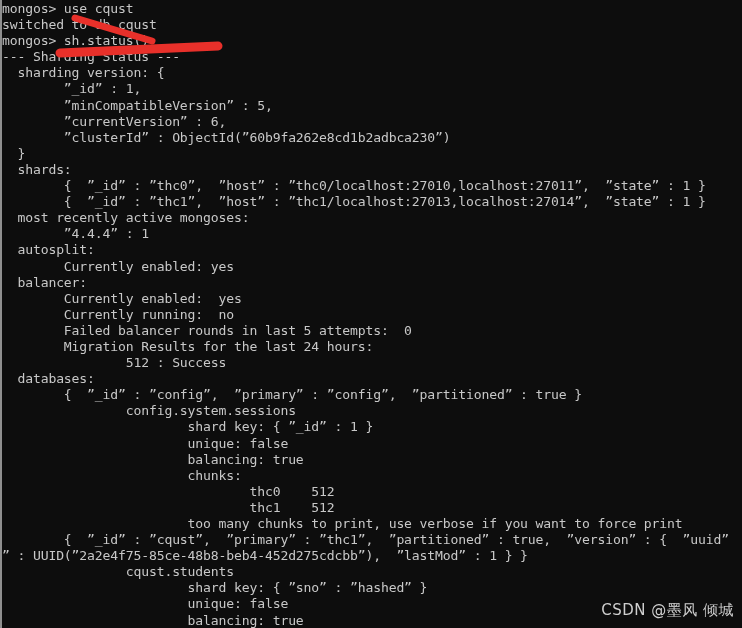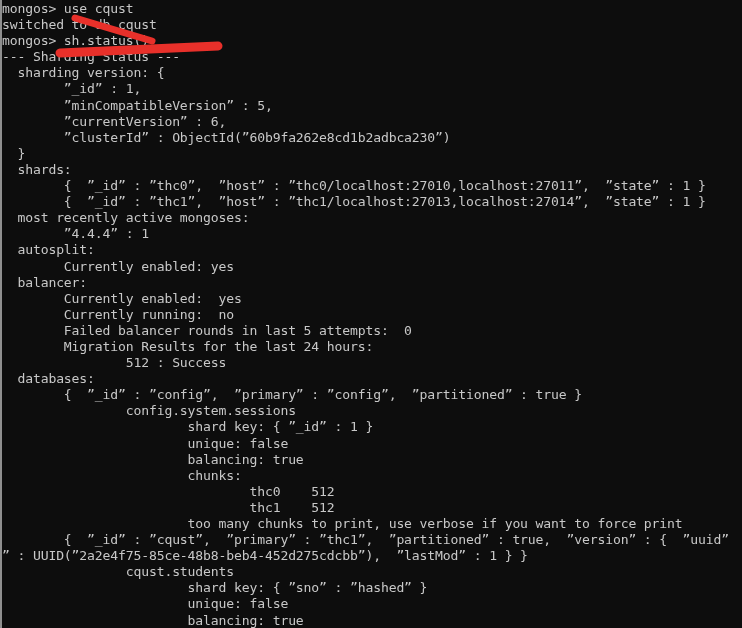--- a/index.html
+++ b/index.html
@@ -68,14 +68,15 @@
 
 <div id="terminal-window" style="background: rgb(13, 13, 13);">
 
   <pre id="terminal-output" style="color: rgb(200, 200, 200);"><span class="tline">mongos&gt; use cqust</span><span class="tline">switched to db cqust</span><span class="tline">mongos&gt; sh.status()</span><span class="tline">--- Sharding Status ---</span><span class="tline">  sharding version: {</span><span class="tline">        ”_id” : 1,</span><span class="tline">        ”minCompatibleVersion” : 5,</span><span class="tline">        ”currentVersion” : 6,</span><span class="tline">        ”clusterId” : ObjectId(”60b9fa262e8cd1b2adbca230”)</span><span class="tline">  }</span><span class="tline">  shards:</span><span class="tline">        {  ”_id” : ”thc0”,  ”host” : ”thc0/localhost:27010,localhost:27011”,  ”state” : 1 }</span><span class="tline">        {  ”_id” : ”thc1”,  ”host” : ”thc1/localhost:27013,localhost:27014”,  ”state” : 1 }</span><span class="tline">  most recently active mongoses:</span><span class="tline">        ”4.4.4” : 1</span><span class="tline">  autosplit:</span><span class="tline">        Currently enabled: yes</span><span class="tline">  balancer:</span><span class="tline">        Currently enabled:  yes</span><span class="tline">        Currently running:  no</span><span class="tline">        Failed balancer rounds in last 5 attempts:  0</span><span class="tline">        Migration Results for the last 24 hours:</span><span class="tline">                512 : Success</span><span class="tline">  databases:</span><span class="tline">        {  ”_id” : ”config”,  ”primary” : ”config”,  ”partitioned” : true }</span><span class="tline">                config.system.sessions</span><span class="tline">                        shard key: { ”_id” : 1 }</span><span class="tline">                        unique: false</span><span class="tline">                        balancing: true</span><span class="tline">                        chunks:</span><span class="tline">                                thc0    512</span><span class="tline">                                thc1    512</span><span class="tline">                        too many chunks to print, use verbose if you want to force print</span><span class="tline">        {  ”_id” : ”cqust”,  ”primary” : ”thc1”,  ”partitioned” : true,  ”version” : {  ”uuid”</span><span class="tline">” : UUID(”2a2e4f75-85ce-48b8-beb4-452d275cdcbb”),  ”lastMod” : 1 } }</span><span class="tline">                cqust.students</span><span class="tline">                        shard key: { ”sno” : ”hashed” }</span><span class="tline">                        unique: false</span><span class="tline">                        balancing: true</span></pre>
 
   <svg id="annotation-layer" viewBox="0 0 742 628" width="742" height="628" xmlns="http://www.w3.org/2000/svg">
     <line id="stroke-0" stroke-linecap="round" x1="73" y1="18" x2="150" y2="41" stroke="#e8302a" stroke-width="7"></line>
     <line id="stroke-1" stroke-linecap="round" x1="58" y1="53" x2="216" y2="46" stroke="#e8302a" stroke-width="9"></line>
   </svg>
 
+  <div id="watermark">CSDN @墨风 倾城</div>
 
 </div>
 
 </body></html>

